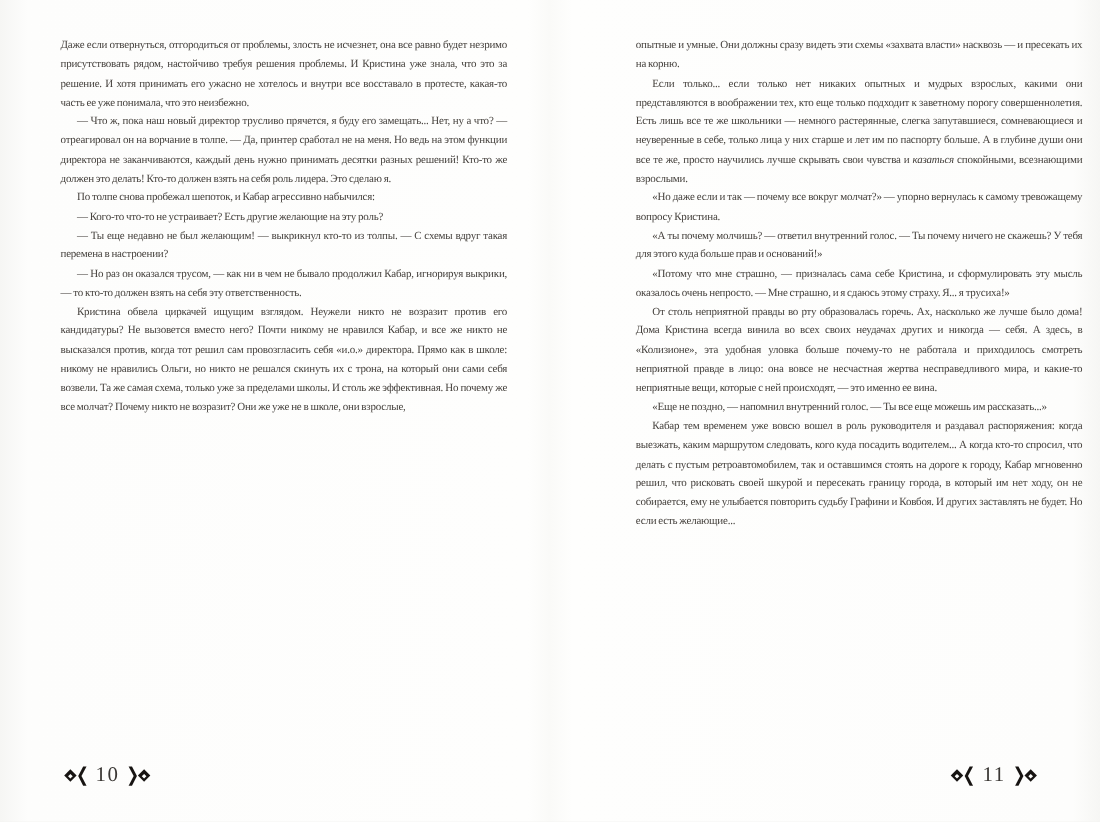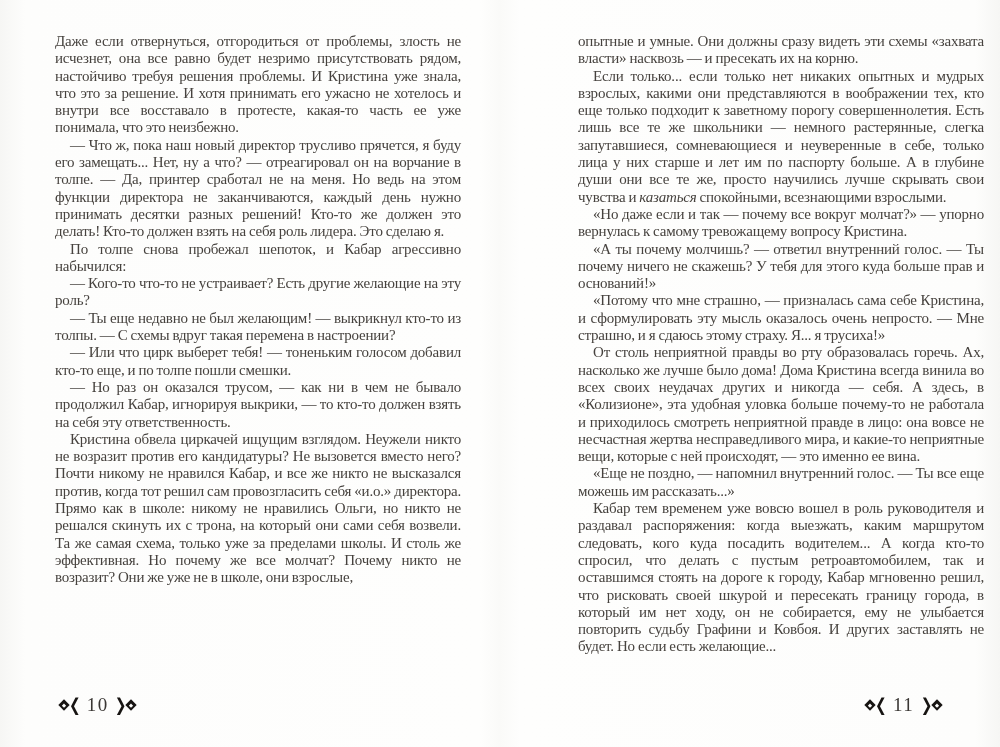--- a/index.html
+++ b/index.html
@@ -21,21 +21,21 @@
     position: absolute;
     top: 33px;
     width: 406px;
     color: #46423e;
   }
   .page-text.left  { left: 55px; }
   .page-text.right { left: 552px; margin-left: 26px; }
   .page-text p.para {
     margin: 0;
     padding: 0;
-    font-size: 15px;
+    font-size: 10px;
     line-height: 17.3px;
     text-align: justify;
     letter-spacing: -0.2px;
     word-spacing: -0.5px;
     hyphens: auto;
     -webkit-hyphens: auto;
   }
   .page-text p.para.indent { text-indent: 15px; }
   .page-text .it { font-style: italic; }
 
@@ -89,21 +89,20 @@
 <body>
 
 <div class="spread">
 
   <div class="page-text left">
       <p class="para"><span>Даже если отвернуться, отгородиться от проблемы, злость не исчезнет, она все равно будет незримо присутствовать рядом, настойчиво требуя решения проблемы. И Кристина уже знала, что это за решение. И хотя принимать его ужасно не хотелось и внутри все восставало в протесте, какая-то часть ее уже понимала, что это неизбежно.</span></p>
       <p class="para indent"><span>— Что ж, пока наш новый директор трусливо прячется, я буду его замещать... Нет, ну а что? — отреагировал он на ворчание в толпе. — Да, принтер сработал не на меня. Но ведь на этом функции директора не заканчиваются, каждый день нужно принимать десятки разных решений! Кто-то же должен это делать! Кто-то должен взять на себя роль лидера. Это сделаю я.</span></p>
       <p class="para indent"><span>По толпе снова пробежал шепоток, и Кабар агрессивно набычился:</span></p>
       <p class="para indent"><span>— Кого-то что-то не устраивает? Есть другие желающие на эту роль?</span></p>
       <p class="para indent"><span>— Ты еще недавно не был желающим! — выкрикнул кто-то из толпы. — С схемы вдруг такая перемена в настроении?</span></p>
-      <p class="para indent"><span>— Или что цирк выберет тебя! — тоненьким голосом добавил кто-то еще, и по толпе пошли смешки.</span></p>
       <p class="para indent"><span>— Но раз он оказался трусом, — как ни в чем не бывало продолжил Кабар, игнорируя выкрики, — то кто-то должен взять на себя эту ответственность.</span></p>
       <p class="para indent"><span>Кристина обвела циркачей ищущим взглядом. Неужели никто не возразит против его кандидатуры? Не вызовется вместо него? Почти никому не нравился Кабар, и все же никто не высказался против, когда тот решил сам провозгласить себя «и.о.» директора. Прямо как в школе: никому не нравились Ольги, но никто не решался скинуть их с трона, на который они сами себя возвели. Та же самая схема, только уже за пределами школы. И столь же эффективная. Но почему же все молчат? Почему никто не возразит? Они же уже не в школе, они взрослые,</span></p>
     </div>
 
   <div class="page-text right">
       <p class="para"><span>опытные и умные. Они должны сразу видеть эти схемы «захвата власти» насквозь — и пресекать их на корню.</span></p>
       <p class="para indent"><span>Если только... если только нет никаких опытных и мудрых взрослых, какими они представляются в воображении тех, кто еще только подходит к заветному порогу совершеннолетия. Есть лишь все те же школьники — немного растерянные, слегка запутавшиеся, сомневающиеся и неуверенные в себе, только лица у них старше и лет им по паспорту больше. А в глубине души они все те же, просто научились лучше скрывать свои чувства и </span><span class="it">казаться</span><span> спокойными, всезнающими взрослыми.</span></p>
       <p class="para indent"><span>«Но даже если и так — почему все вокруг молчат?» — упорно вернулась к самому тревожащему вопросу Кристина.</span></p>
       <p class="para indent"><span>«А ты почему молчишь? — ответил внутренний голос. — Ты почему ничего не скажешь? У тебя для этого куда больше прав и оснований!»</span></p>
       <p class="para indent"><span>«Потому что мне страшно, — призналась сама себе Кристина, и сформулировать эту мысль оказалось очень непросто. — Мне страшно, и я сдаюсь этому страху. Я... я трусиха!»</span></p>

